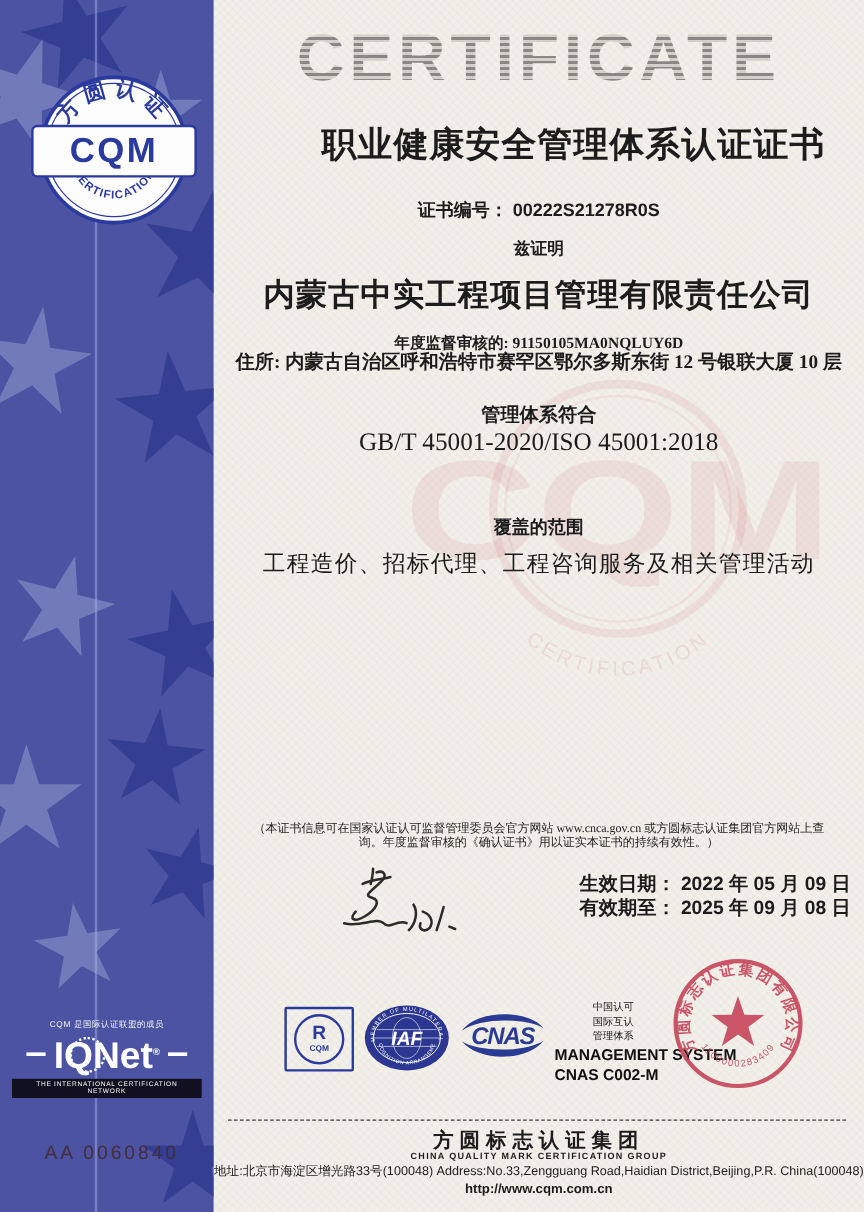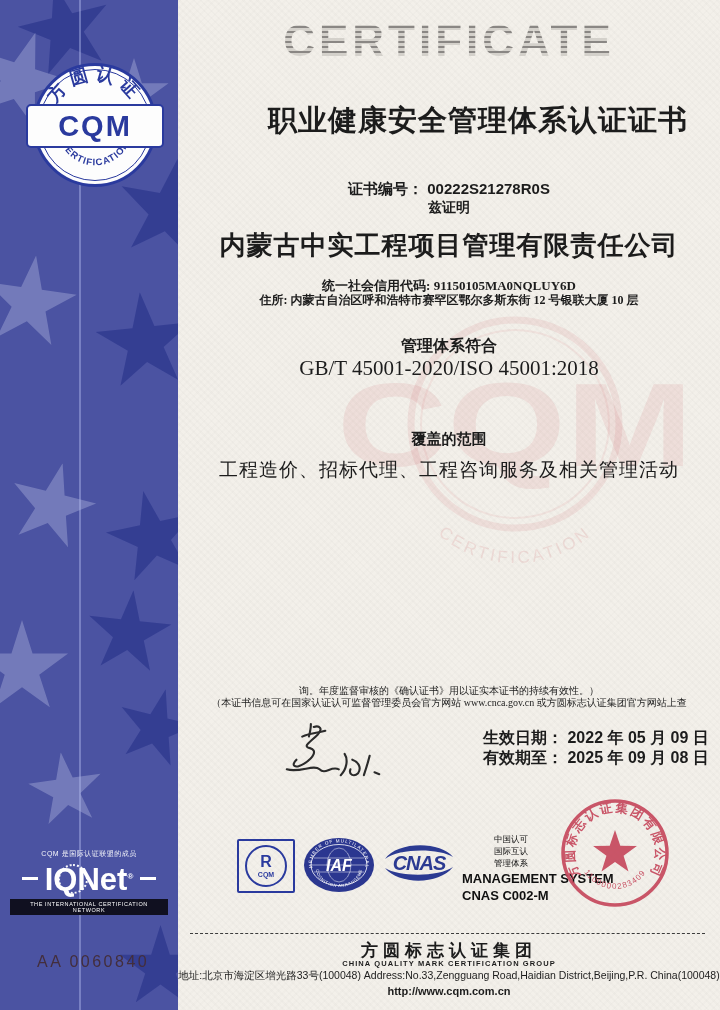--- a/index.html
+++ b/index.html
@@ -32,29 +32,29 @@
   .iqnet .name sup{font-size:8px;}
   .iqnet .qdots{position:absolute;left:13px;top:3px;width:26px;height:26px;border:2px dotted rgba(255,255,255,.95);
         border-radius:50%;}
   .iqnet .bar{display:inline-block;margin-top:3px;background:#101020;color:#fff;font-size:5.5px;
         letter-spacing:.6px;padding:2px 5px;}
   .aa-serial{position:absolute;left:37px;top:953px;font-size:16px;letter-spacing:2.5px;color:#432e3c;text-align:right;}
   
   .watermark{position:absolute;left:315px;top:228px;width:400px;height:400px;pointer-events:none;}
   
   .col{position:absolute;left:178px;width:542px;text-align:center;}
-  .cert-head{top:16px;font-weight:bold;font-size:44px;letter-spacing:4px;
+  .cert-head{top:16px;font-weight:bold;font-size:55px;letter-spacing:4px;
         background:repeating-linear-gradient(180deg,#8a8784 0 2.5px,#d4d1cb 2.5px 5px);
         -webkit-background-clip:text;background-clip:text;color:transparent;}
   .doc-title{top:101px;font-weight:bold;font-size:29px;letter-spacing:1px;font-family:"Liberation Serif",serif;padding-left:29px;}
-  .cert-no{top:180px;font-weight:bold;font-size:15px;}
+  .cert-no{top:166px;font-weight:bold;font-size:15px;}
   .attest{top:199px;font-weight:bold;font-size:14px;font-family:"Liberation Serif",serif;}
   .company{top:228px;font-weight:600;font-size:26px;letter-spacing:1px;font-family:"DejaVu Serif","Liberation Serif",serif;}
   .code-line{top:277px;font-weight:600;font-size:13px;font-family:"Liberation Serif",serif;}
-  .addr-line1{top:292px;font-weight:600;font-size:12px;font-family:"Liberation Serif",serif;}
+  .addr-line1{top:292px;font-weight:600;font-size:16px;font-family:"Liberation Serif",serif;}
   .addr-line2{top:307px;font-weight:600;font-size:13px;font-family:"Liberation Serif",serif;}
   .conform{top:336px;font-weight:bold;font-size:16px;font-family:"Liberation Serif",serif;}
   .standard{top:356px;font-weight:normal;font-size:21px;font-family:"Liberation Serif",serif;}
   .scope-label{top:430px;font-weight:bold;font-size:15px;font-family:"Liberation Serif",serif;}
   .scope{top:457px;font-size:19px;letter-spacing:1px;font-family:"DejaVu Serif","Liberation Serif",serif;}
   .note{top:685px;font-size:10px;line-height:12px;color:#222;font-family:"Liberation Serif",serif;}
   .signature{position:absolute;left:281px;top:720px;width:106px;height:64px;}
   .dates{position:absolute;left:483px;top:728px;text-align:center;font-weight:bold;font-size:16px;line-height:20px;}
   
   .rcqm{position:absolute;left:237px;top:839px;width:54px;height:50px;border:2.5px solid #2a3a9e;border-radius:2px;
@@ -138,30 +138,30 @@
     </div>
 
     <div class="aa-serial">AA 0060840</div>
   </div>
 
   <div class="col cert-head">CERTIFICATE</div>
   <div class="col doc-title">职业健康安全管理体系认证证书</div>
   <div class="col cert-no">证书编号：  00222S21278R0S</div>
   <div class="col company">内蒙古中实工程项目管理有限责任公司</div>
   <div class="col attest">兹证明</div>
-  <div class="col code-line">统一社会信用代码: 91150105MA0NQLUY6D</div>
+  <div class="col code-line">年度监督审核的: 91150105MA0NQLUY6D</div>
   <div class="col addr-line1">住所: 内蒙古自治区呼和浩特市赛罕区鄂尔多斯东街 12 号银联大厦 10 层</div>
   <div class="col conform">管理体系符合</div>
   <div class="col standard">GB/T 45001-2020/ISO 45001:2018</div>
   <div class="col scope-label">覆盖的范围</div>
   <div class="col scope">工程造价、招标代理、工程咨询服务及相关管理活动</div>
 
   <div class="col note">
+    <div>（本证书信息可在国家认证认可监督管理委员会官方网站 www.cnca.gov.cn 或方圆标志认证集团官方网站上查</div>
     <div>询。年度监督审核的《确认证书》用以证实本证书的持续有效性。）</div>
-    <div>（本证书信息可在国家认证认可监督管理委员会官方网站 www.cnca.gov.cn 或方圆标志认证集团官方网站上查</div>
   </div>
 
   <svg class="signature" viewBox="0 0 110 64">
     <g stroke="#2b2b2b" stroke-width="2.2" fill="none" stroke-linecap="round">
       <path d="M34,6 C40,4 44,8 38,14 C30,22 22,26 30,28 C38,30 34,38 24,44 C14,50 10,46 16,40"></path>
       <path d="M22,16 C30,12 40,12 46,10"></path>
       <path d="M31,3 C31,8 30,12 29,16"></path>
       <path d="M6,50 C20,54 34,44 40,50 C46,56 52,46 60,50"></path>
       <path d="M66,34 C70,40 68,50 62,56"></path>
       <path d="M74,40 C80,42 84,48 80,54 C76,58 70,56 72,50"></path>

